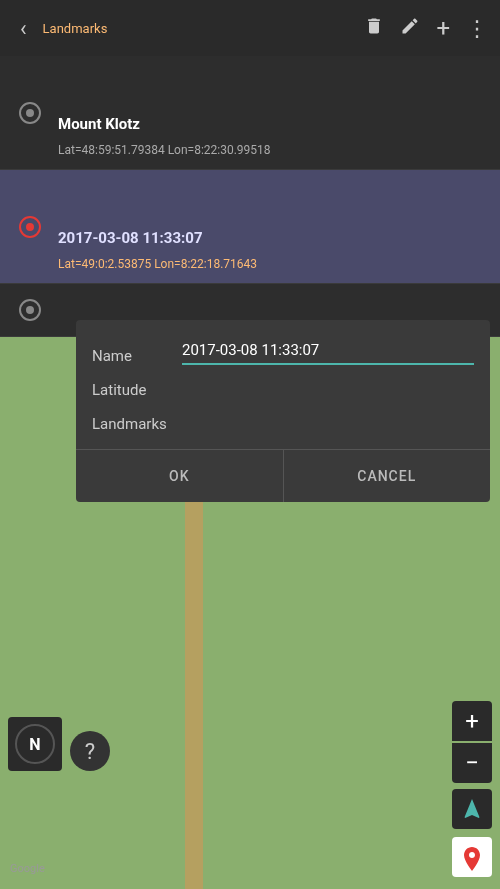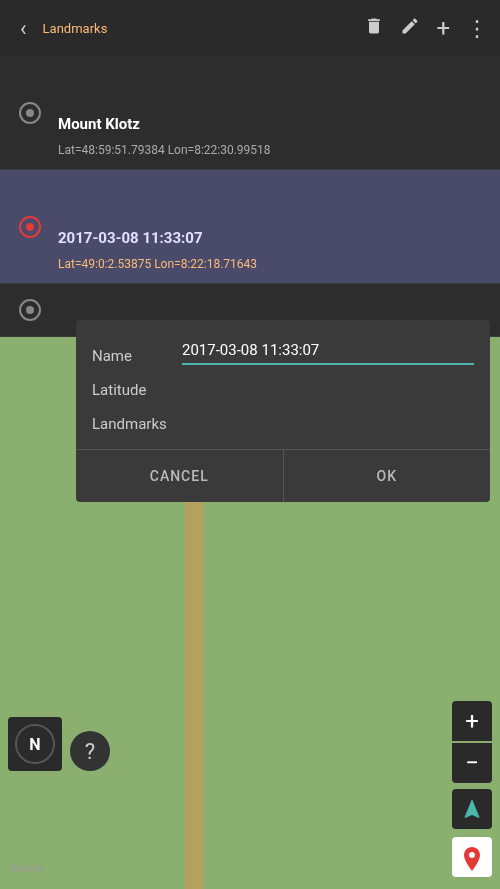--- a/index.html
+++ b/index.html
@@ -476,16 +476,16 @@
       <span class="dialog-value-text">2017-03-08 11:33:07</span>
     </div>
   </div>
   <div class="dialog-row">
     <span class="dialog-label">Latitude</span>
   </div>
   <div class="dialog-row">
     <span class="dialog-label">Landmarks</span>
   </div>
   <div class="dialog-buttons">
+    <div class="dialog-btn">OK</div>
     <div class="dialog-btn">CANCEL</div>
-    <div class="dialog-btn">OK</div>
   </div>
 </div>
 
 </body></html>

